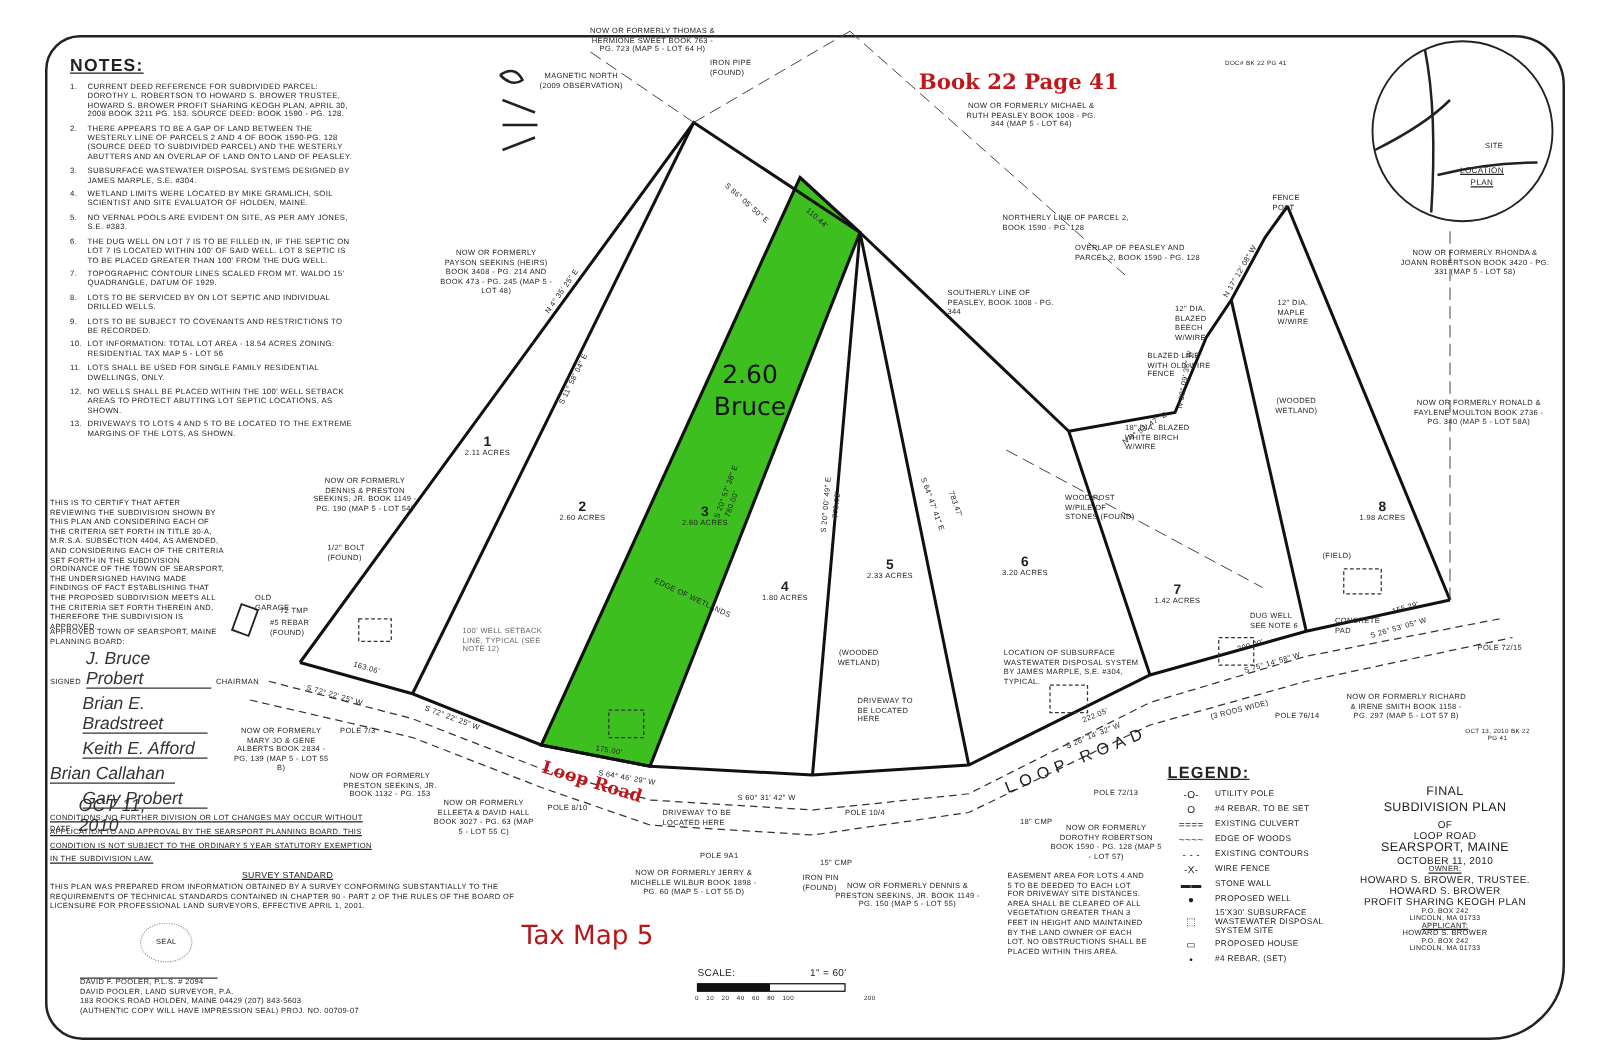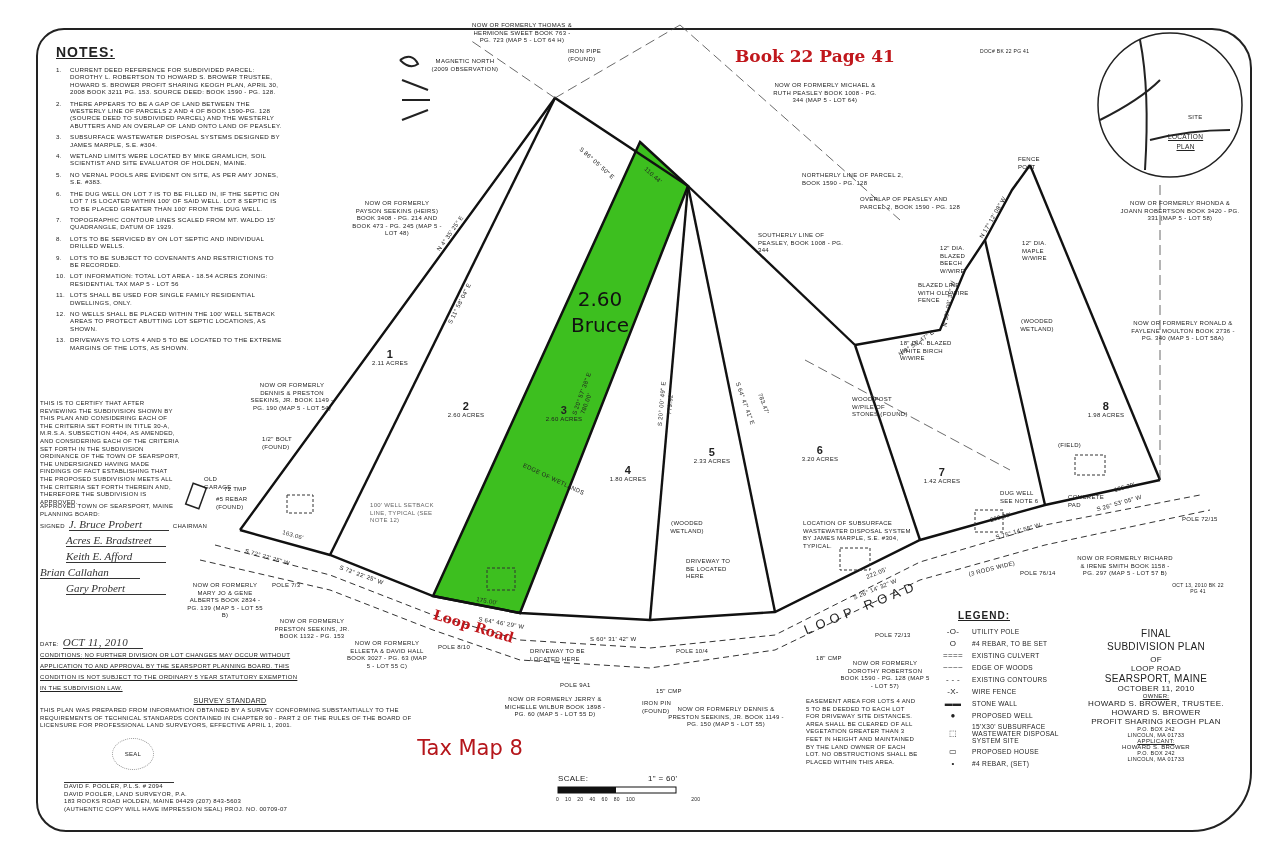--- a/index.html
+++ b/index.html
@@ -9,29 +9,29 @@
   .hand { font-family:"Liberation Sans", sans-serif; text-transform:uppercase; color:#222; letter-spacing:0.3px; }
   .notes-title { font-size:14px; font-weight:bold; text-decoration:underline; letter-spacing:1px; }
   .note { font-size:6.2px; line-height:7.4px; margin-bottom:4px; display:flex; }
   .note .n { width:14px; flex:none; }
   .small { font-size:6px; line-height:7.6px; }
   .center { text-align:center; }
   .red-title { font-family:"DejaVu Serif", serif; font-weight:bold; color:#c0171c; font-size:17px; }
   .red-sans { font-family:"DejaVu Sans", sans-serif; color:#b5161b; font-size:21px; line-height:24px; text-align:center; }
   .acres-label { font-family:"DejaVu Sans", sans-serif; color:#111; font-size:20px; line-height:26px; text-align:center; }
   .lot-num { font-size:11px; font-weight:bold; }
-  .legend-title { font-size:10px; font-weight:bold; text-decoration:underline; letter-spacing:1px;margin-left:24px; }
+  .legend-title { font-size:13px; font-weight:bold; text-decoration:underline; letter-spacing:1px; }
   .legend-row { display:flex; align-items:center; font-size:6.6px; margin-bottom:3px; }
   .legend-row .sym { width:38px; text-align:center; flex:none; font-size:8px; }
   .tb { text-align:center; }
   .tb .l1 { font-size:8px; }
   .tb .l2 { font-size:10px; }
   .tb .big { font-size:13px; font-weight:bold; }
   .tb .u { text-decoration:underline; }
-  .sig { font-family:Liberation Serif, serif; font-style:italic; font-size:11px; color:#333; border-bottom:1px solid #333; }
+  .sig { font-family:Liberation Sans, sans-serif; font-style:italic; font-size:14px; color:#333; border-bottom:1px solid #333; }
   .cond { font-size:6px; line-height:11px; text-decoration:underline; }
 </style>
 </head>
 <body>
 
 <div class="sheet"></div>
 
 <svg class="abs" style="left:0;top:0" width="1280" height="851">
 
   <polygon points="640,142 688,186 520,613 433,596" fill="#3dbf1f" stroke="#111" stroke-width="2.5"></polygon>
@@ -84,21 +84,21 @@
     <rect x="287" y="495" width="26" height="18"></rect>
     <rect x="487" y="568" width="28" height="22"></rect>
     <rect x="840" y="548" width="30" height="22"></rect>
     <rect x="1075" y="455" width="30" height="20"></rect>
     <rect x="975" y="510" width="28" height="22"></rect>
   </g>
 
   <rect x="189" y="485" width="14" height="22" fill="none" stroke="#222" stroke-width="1.5" transform="rotate(20 196 496)"></rect>
 </svg>
 
-<div class="abs red-title" style="left:735px;top:46px;">Book 22  Page 41</div>
+<div class="abs red-title" style="left:735px;top:56px;">Book 22  Page 41</div>
 <div class="abs hand" style="left:980px;top:48px;font-size:5px;">Doc# BK 22 Pg 41</div>
 
 <div class="abs hand" style="left:56px;top:44px;width:228px;">
   <div class="notes-title">NOTES:</div>
   <div style="margin-top:6px;" id="notes-list">
     <div class="note">
         <span class="n">1.</span>
         <span>CURRENT DEED REFERENCE FOR SUBDIVIDED PARCEL: DOROTHY L. ROBERTSON TO HOWARD S. BROWER TRUSTEE, HOWARD S. BROWER PROFIT SHARING KEOGH PLAN, APRIL 30, 2008 BOOK 3211 PG. 153. SOURCE DEED: BOOK 1590 - PG. 128.</span>
       </div>
     <div class="note">
@@ -153,21 +153,21 @@
 </div>
 
 <div class="abs hand small" style="left:40px;top:400px;width:140px;">THIS IS TO CERTIFY THAT AFTER REVIEWING THE SUBDIVISION SHOWN BY THIS PLAN AND CONSIDERING EACH OF THE CRITERIA SET FORTH IN TITLE 30-A, M.R.S.A. SUBSECTION 4404, AS AMENDED, AND CONSIDERING EACH OF THE CRITERIA SET FORTH IN THE SUBDIVISION ORDINANCE OF THE TOWN OF SEARSPORT, THE UNDERSIGNED HAVING MADE FINDINGS OF FACT ESTABLISHING THAT THE PROPOSED SUBDIVISION MEETS ALL THE CRITERIA SET FORTH THEREIN AND, THEREFORE THE SUBDIVISION IS APPROVED.</div>
 <div class="abs hand small" style="left:40px;top:503px;width:150px;">APPROVED TOWN OF SEARSPORT, MAINE PLANNING BOARD:</div>
 <div class="abs" style="left:40px;top:518px;width:200px;">
   <div style="display:flex;align-items:flex-end;gap:4px;">
     <span class="hand small">SIGNED</span>
     <span class="sig" style="width:100px;">J. Bruce Probert</span>
     <span class="hand small">CHAIRMAN</span>
   </div>
-  <div class="sig" style="margin-left:26px;width:100px;margin-top:3px;">Acres E. Bradstreet</div>
+  <div class="sig" style="margin-left:26px;width:100px;margin-top:3px;">Brian E. Bradstreet</div>
   <div class="sig" style="margin-left:26px;width:100px;margin-top:3px;">Keith E. Afford</div>
   <div class="sig" style="width:100px;margin-top:3px;">Brian Callahan</div>
   <div class="sig" style="margin-left:26px;width:100px;margin-top:3px;">Gary Probert</div>
 </div>
 
 <div class="abs hand" style="left:40px;top:636px;display:flex;align-items:flex-end;gap:4px;">
   <span class="small">DATE:</span>
   <span class="sig" style="width:80px;">Oct 11, 2010</span>
 </div>
 <div class="abs hand" style="left:40px;top:650px;width:260px;">
@@ -185,21 +185,21 @@
 <div class="abs hand" style="left:64px;top:738px;">
   <div style="width:40px;height:30px;border:1px dotted #999;border-radius:50%;font-size:6px;text-align:center;line-height:30px;margin-left:48px;">SEAL</div>
   <div class="sig" style="width:110px;height:12px;"></div>
   <div class="small">DAVID F. POOLER, P.L.S. # 2094</div>
   <div class="small">DAVID POOLER, LAND SURVEYOR, P.A.</div>
   <div class="small">183 ROOKS ROAD HOLDEN, MAINE 04429 (207) 843-5603</div>
   <div class="small">(AUTHENTIC COPY WILL HAVE IMPRESSION SEAL)  PROJ. No. 00709-07</div>
 </div>
 
 <div class="abs red-sans" style="left:360px;top:736px;width:220px;">
-  <div>Tax Map 8</div>
+  <div>Tax Map 5</div>
 </div>
 
 <div class="abs acres-label" style="left:560px;top:286px;width:80px;">
   <div>2.60</div>
   <div>Bruce</div>
 </div>
 
 <div class="abs red-title" style="left:432px;top:618px;transform:rotate(17deg);font-size:14px;">Loop Road</div>
 <div class="abs hand" style="left:800px;top:600px;transform:rotate(-22deg);font-size:13px;letter-spacing:5px;">LOOP ROAD</div>
 

